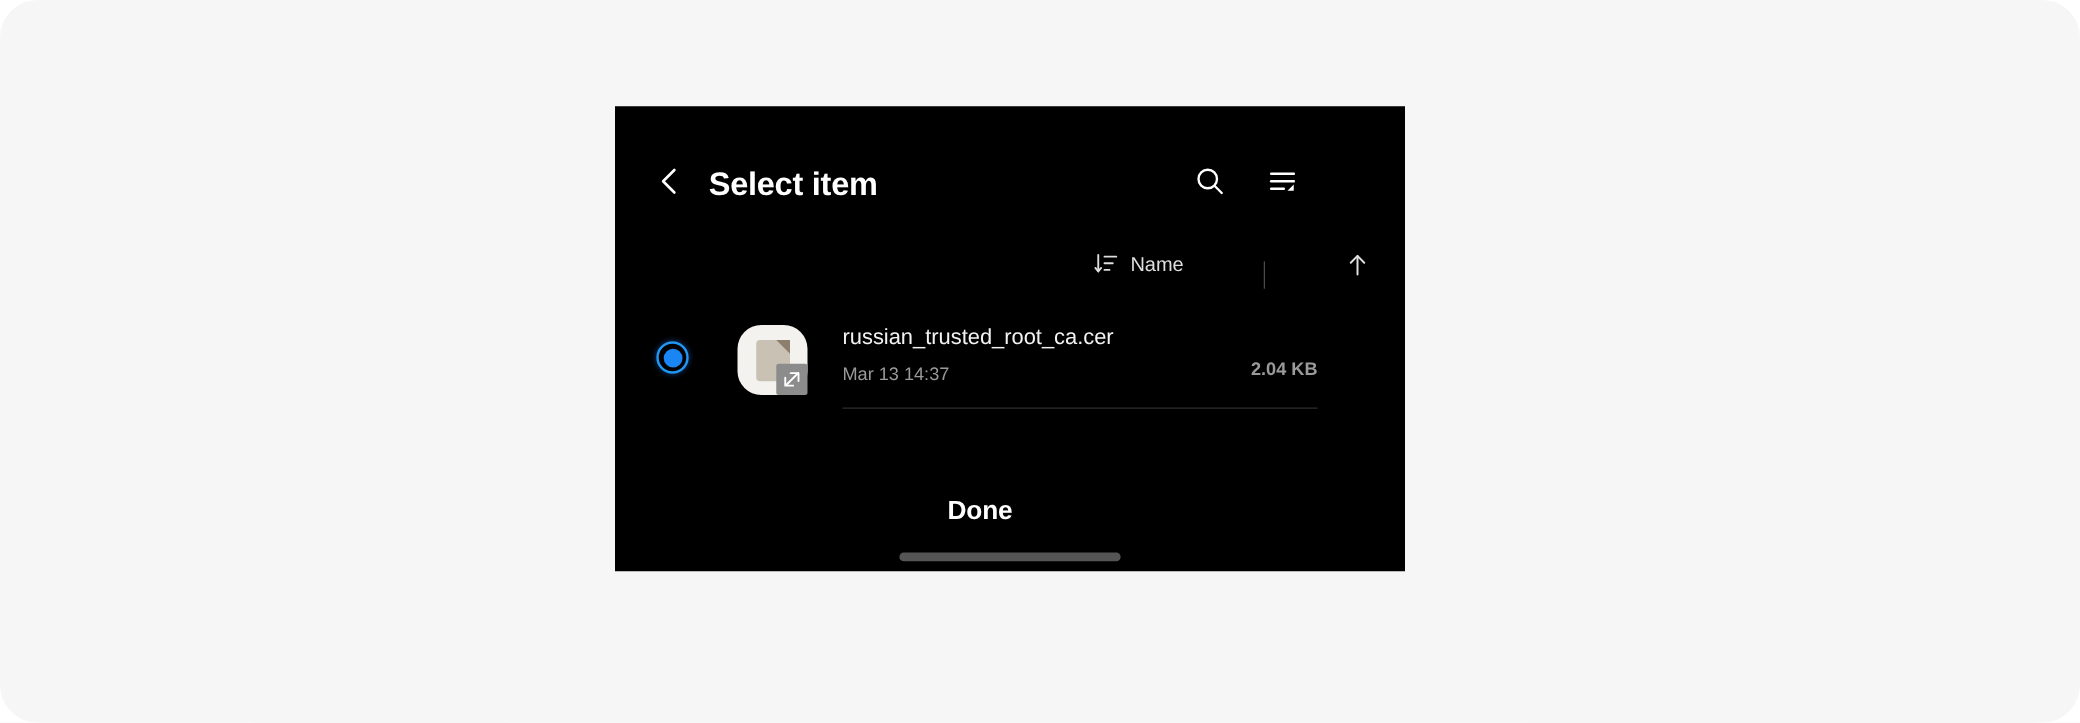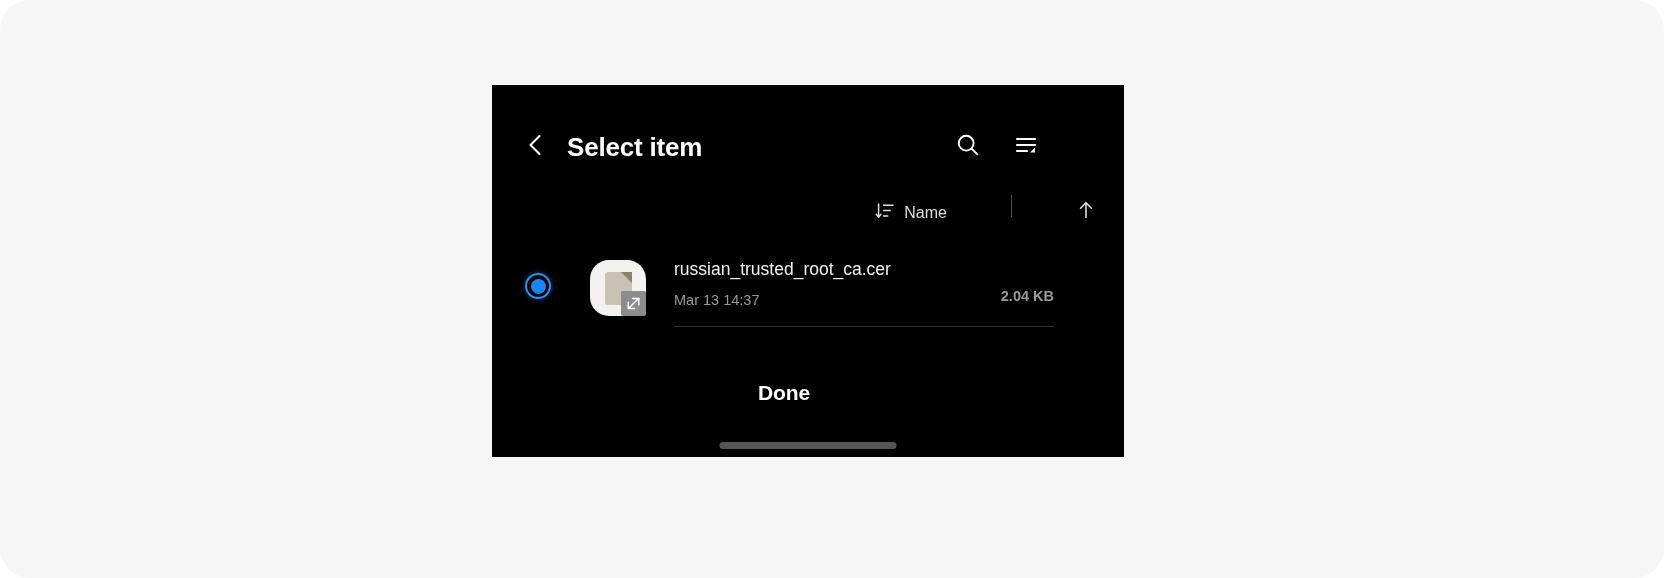--- a/index.html
+++ b/index.html
@@ -92,21 +92,21 @@
     justify-content: center;
   }
 
   
   #sort-bar {
     position: absolute;
     right: 22px;
     top: 110px;
     height: 36px;
     display: flex;
-    align-items: flex-start;
+    align-items: flex-end;
     gap: 44px;
   }
 
   #sort-order-control {
     display: flex;
     align-items: center;
     gap: 9px;
     padding: 0 6px;
     height: 36px;
   }
@@ -280,21 +280,21 @@
   }
 
   
   #bottom-bar {
     position: absolute;
     left: 0;
     bottom: 28px;
     width: 584px;
     height: 56px;
     display: flex;
-    align-items: flex-start;
+    align-items: flex-end;
     justify-content: center;
   }
 
   #done-button {
     font-size: 21px;
     font-weight: bold;
     color: #ffffff;
     padding: 8px 26px;
     letter-spacing: -0.1px;
   }

